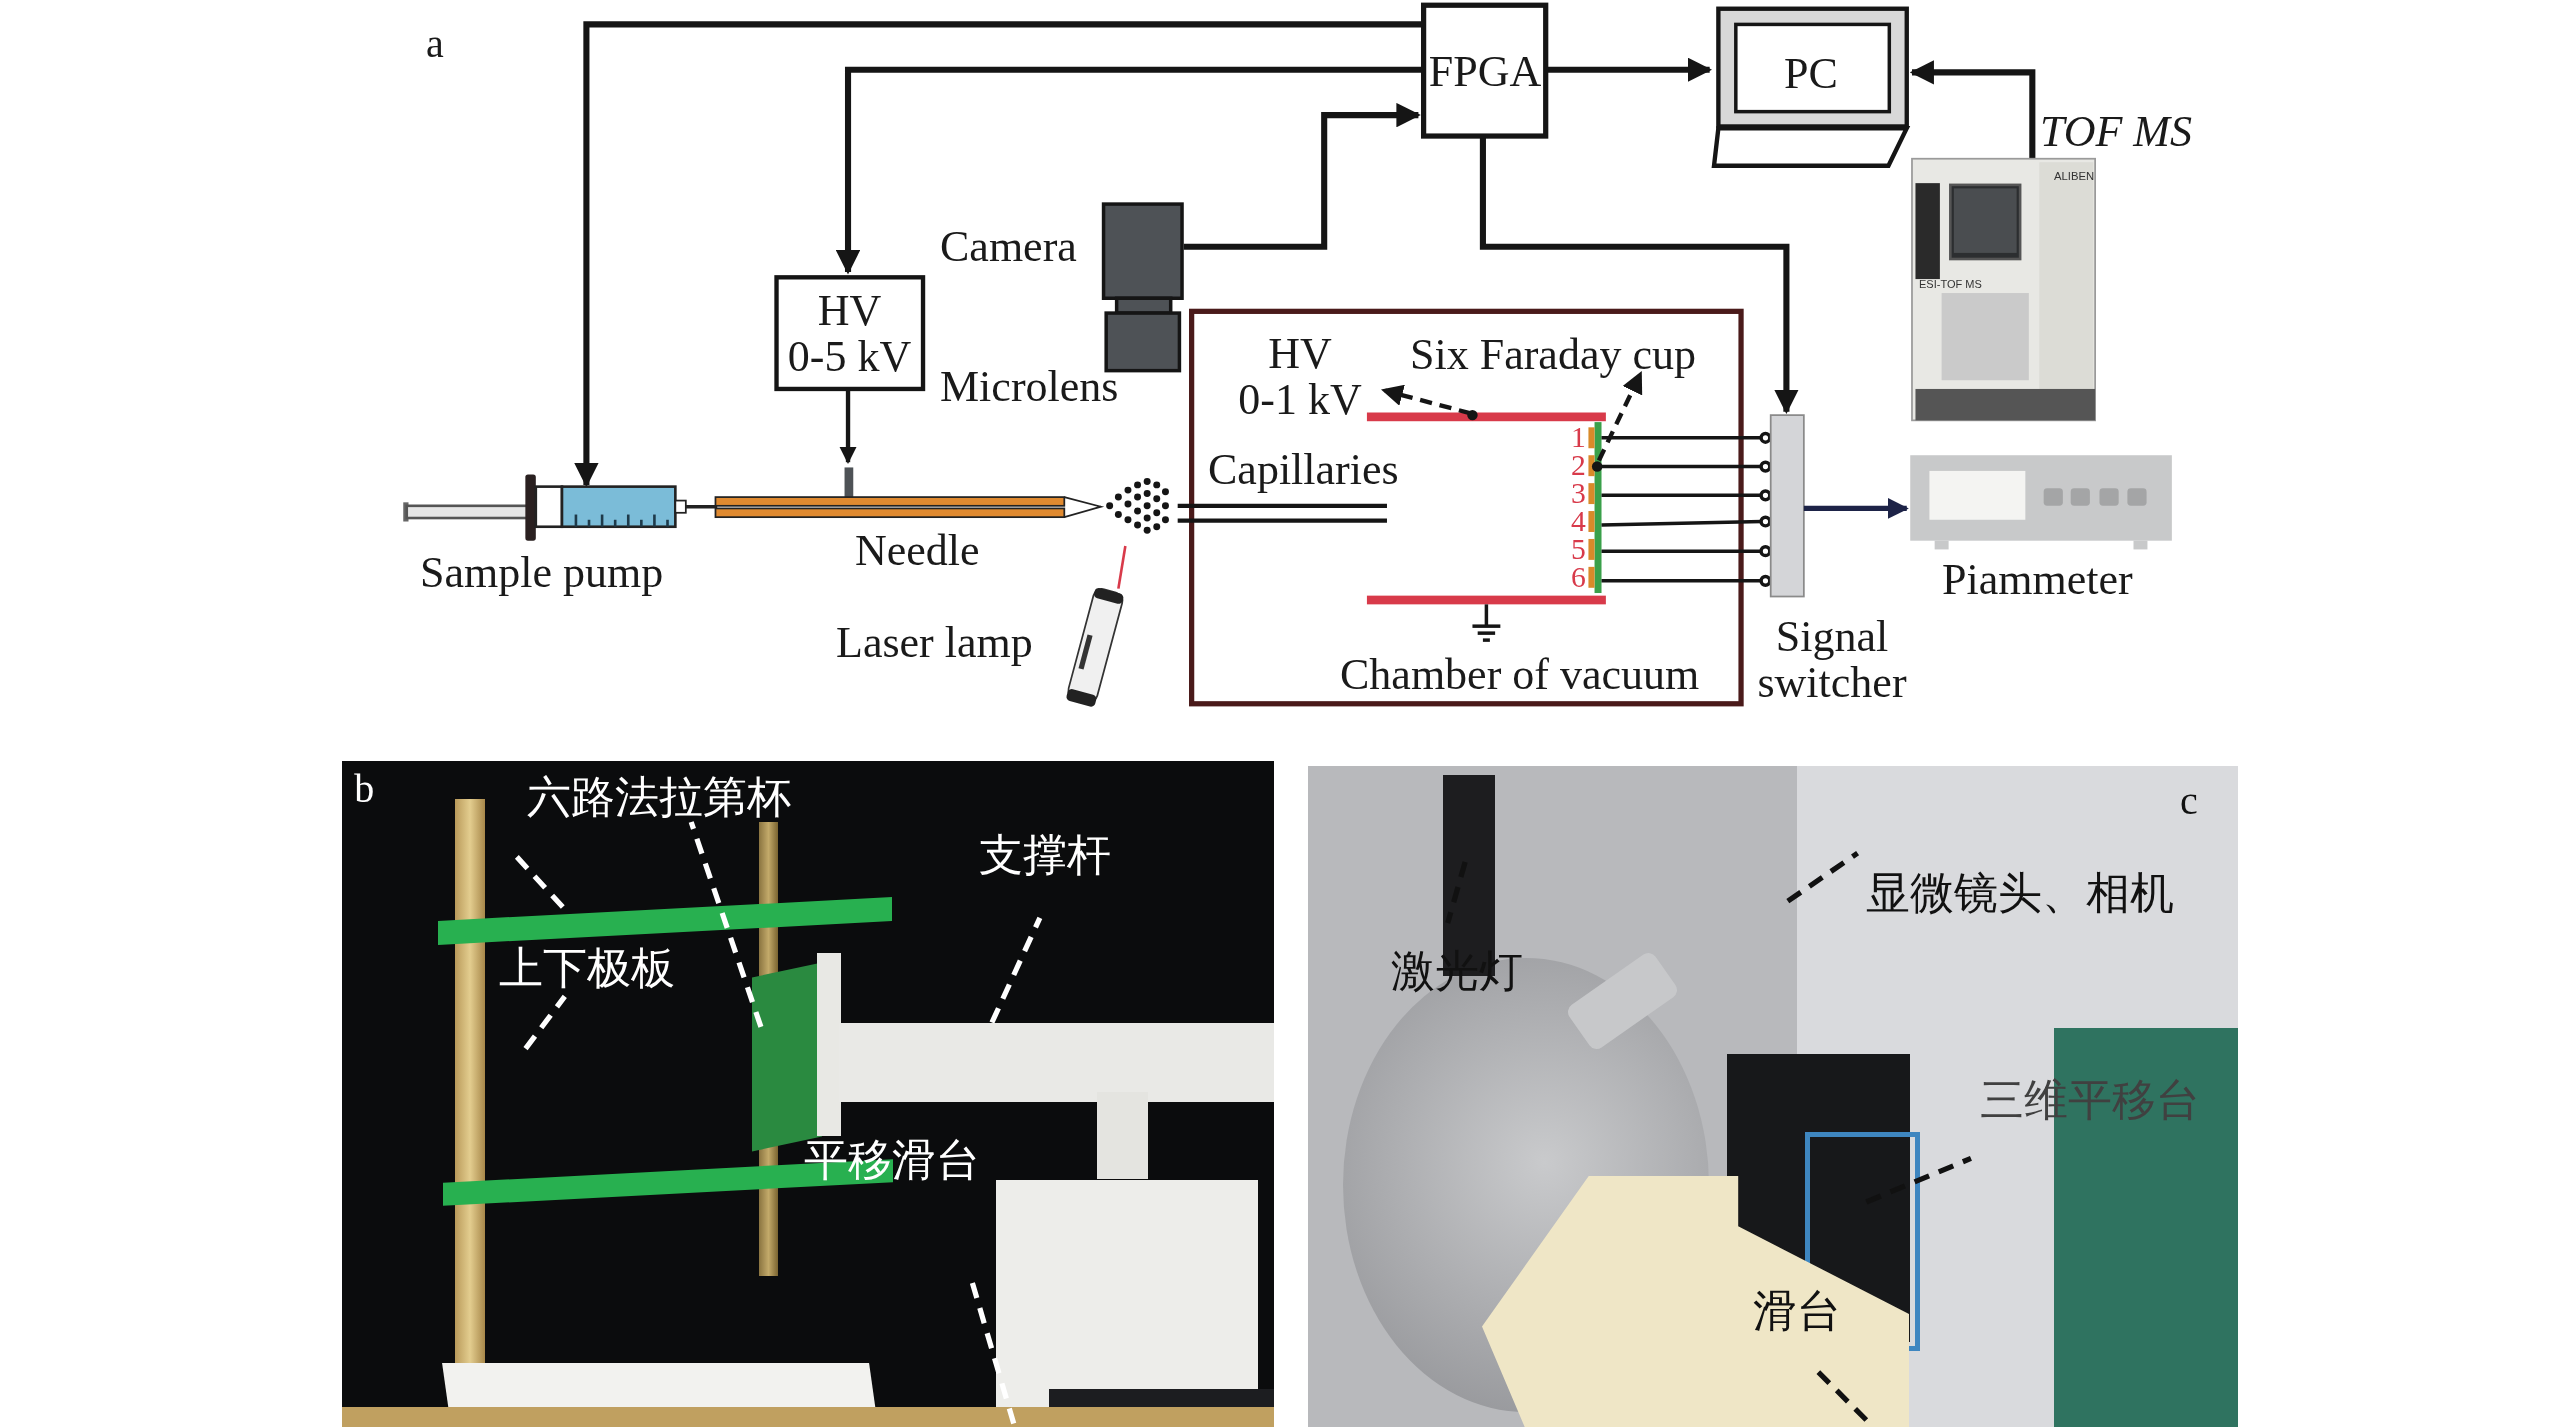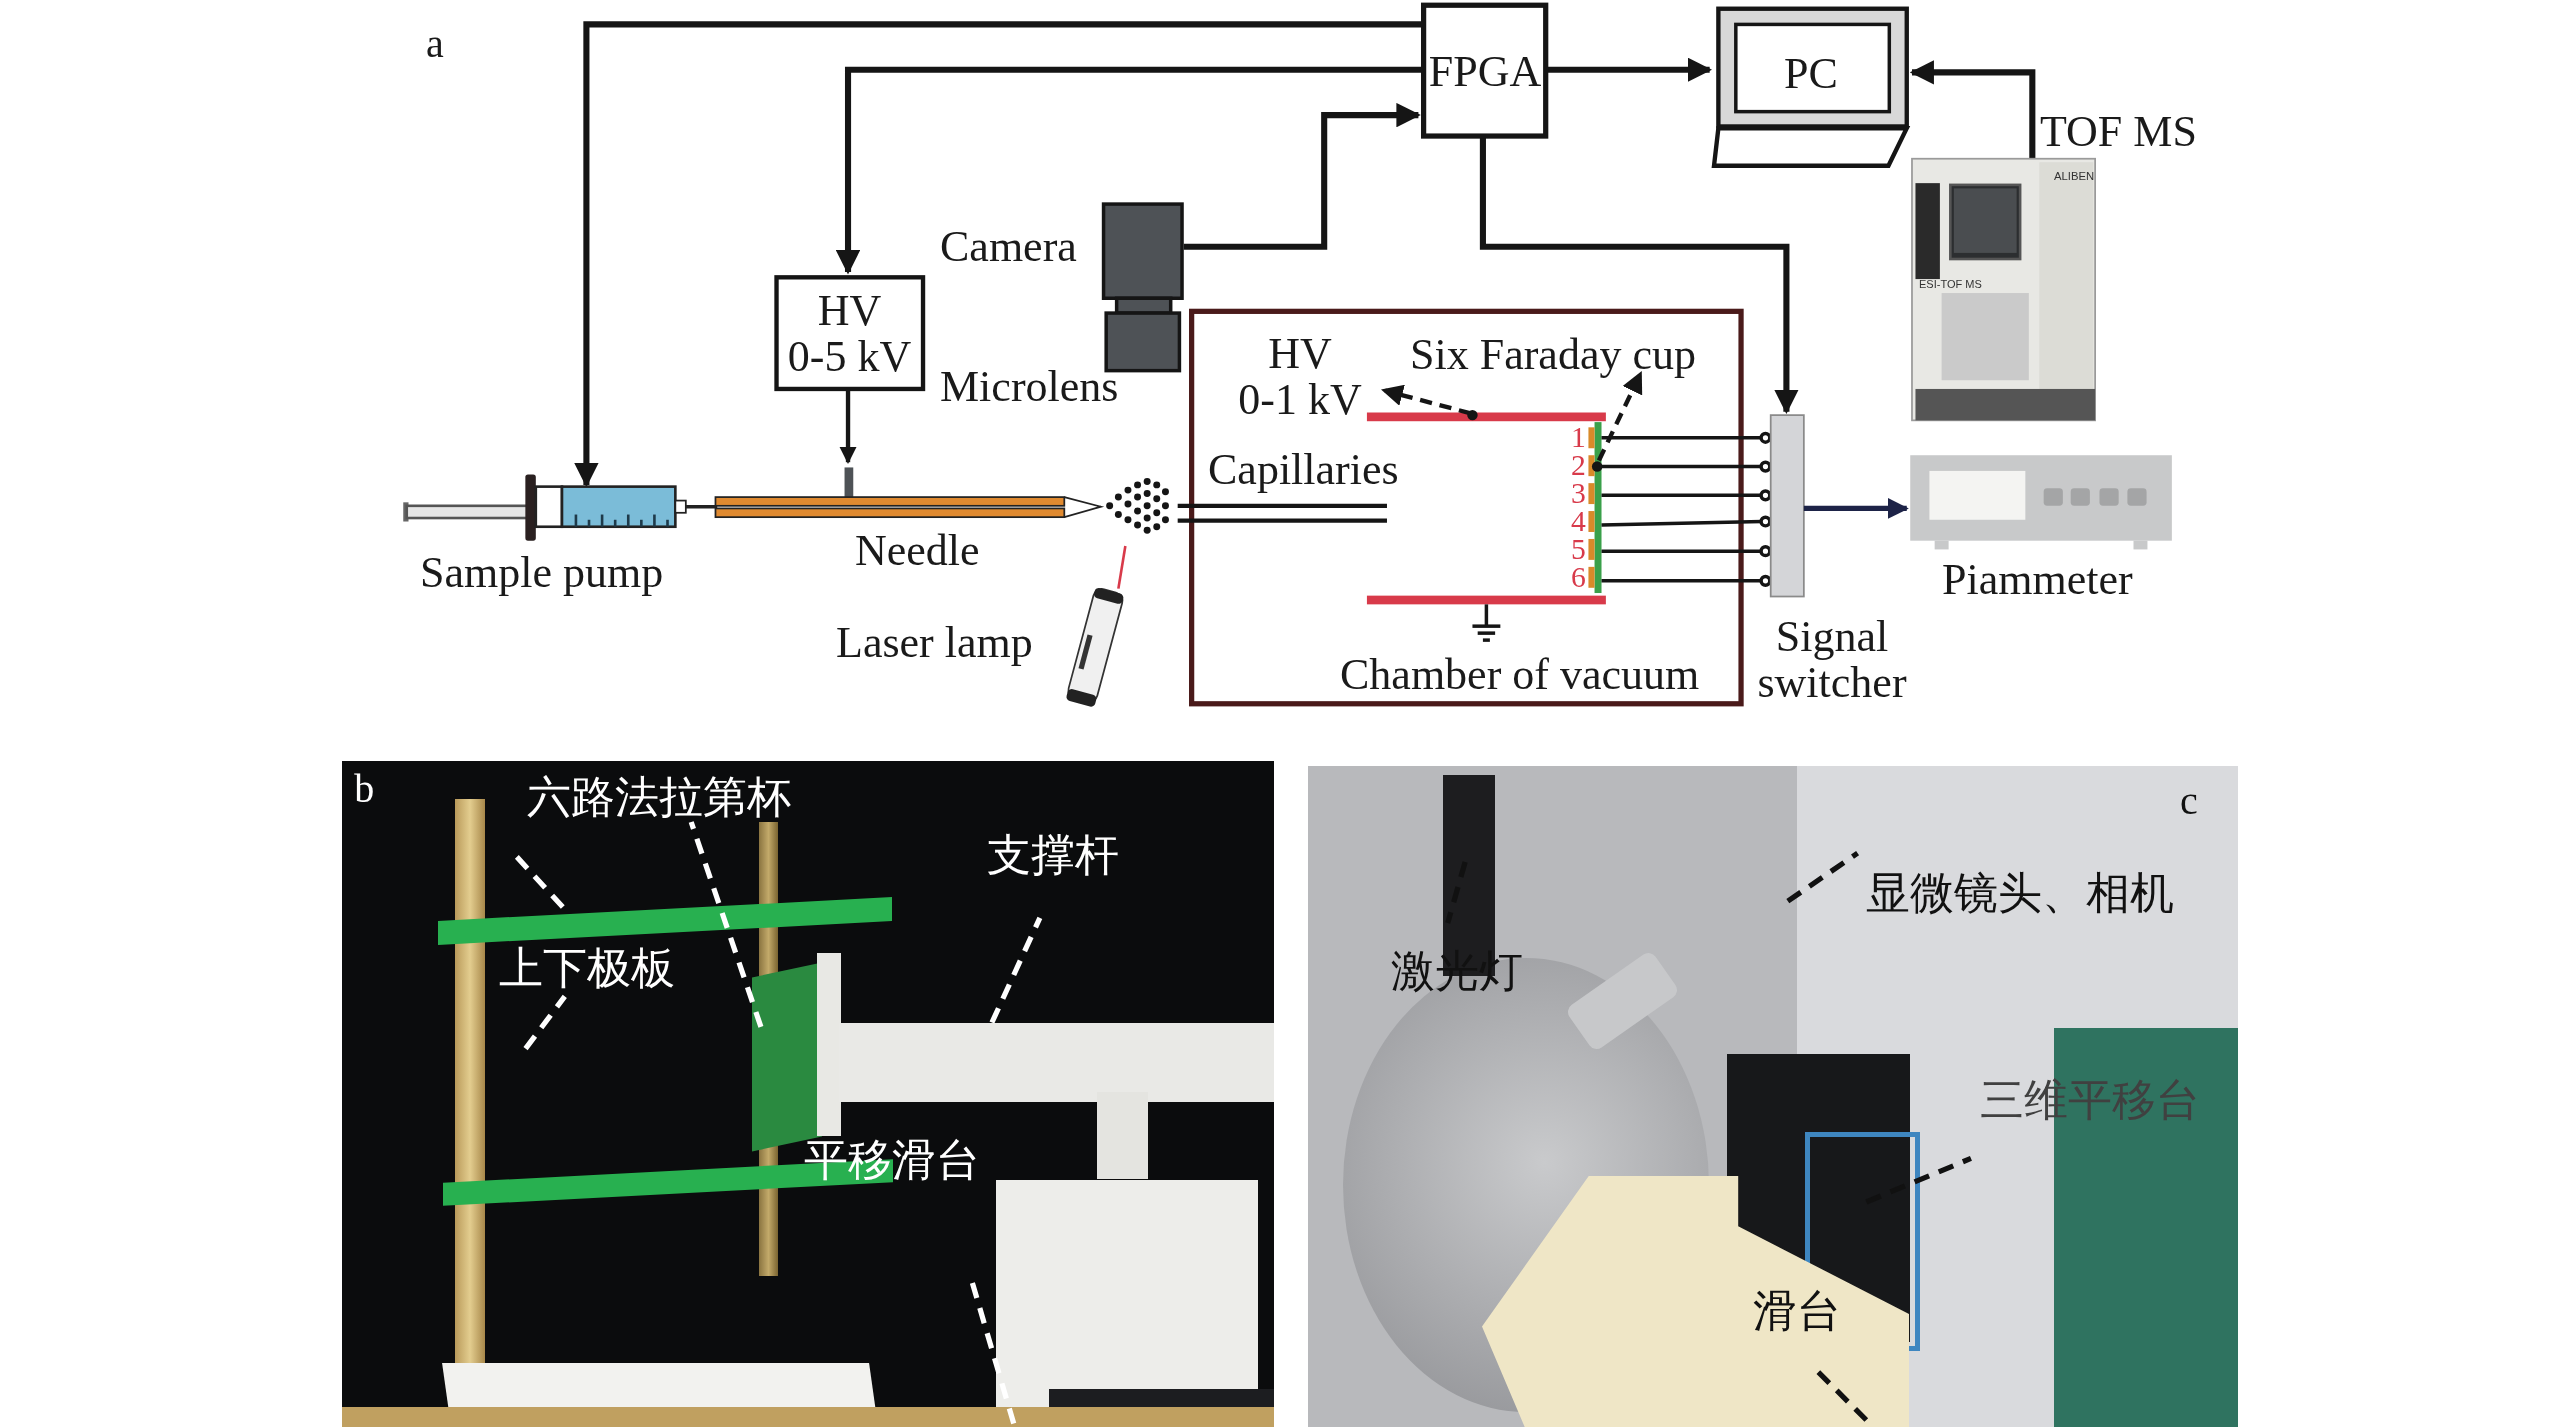--- a/index.html
+++ b/index.html
@@ -196,21 +196,21 @@
       <rect x="2407" y="560" width="22" height="20" rx="4" fill="#a4a5a6"></rect>
       <rect x="2439" y="560" width="22" height="20" rx="4" fill="#a4a5a6"></rect>
       <rect x="2218" y="620" width="16" height="10" fill="#c8c9ca"></rect>
       <rect x="2446" y="620" width="16" height="10" fill="#c8c9ca"></rect>
     </g>
   </svg>
 
   <div class="lbl" style="left:426px;top:24.4px;font-size:40px;">a</div>
   <div class="box-text" style="left:1424px;top:49px;width:122px;">FPGA</div>
   <div class="box-text" style="left:1736px;top:51px;width:150px;">PC</div>
-  <div class="lbl" style="left:2040px;top:110px;">TOF MS</div>
+  <div class="lbl" style="left:2040px;top:110px;font-style:italic;">TOF MS</div>
   <div class="lbl" style="left:2046px;top:171px;font-size:11.3px;color:#333;font-family:'Liberation Sans',sans-serif;margin-left:8px;">ALIBEN</div>
   <div class="lbl" style="left:1919px;top:279px;font-size:11px;color:#333;font-family:Liberation Sans, sans-serif;">ESI-TOF MS</div>
   <div class="lbl" style="left:940px;top:225px;">Camera</div>
   <div class="lbl" style="left:940px;top:365px;">Microlens</div>
   <div class="box-text" style="left:776px;top:288px;width:147px;">
     <div>HV</div>
     <div>0-5 kV</div>
   </div>
   <div class="lbl" style="left:420px;top:551px;">Sample pump</div>
   <div class="lbl" style="left:855px;top:529px;">Needle</div>
@@ -245,21 +245,21 @@
 
   <div class="abs" style="left:654px;top:419px;width:262px;height:236px;background:#ededea;"></div>
   <div class="abs" style="left:707px;top:628px;width:227px;height:38px;background:#1c1d20;"></div>
 
   <div class="abs" style="left:105px;top:602px;width:427px;height:70px;background:#f2f2ef;transform:skewX(8deg);"></div>
 
   <div class="abs" style="left:0;top:646px;width:932px;height:21px;background:#c0a060;"></div>
 
   <div class="panel-letter" style="left:12.2px;top:3.5px;color:#fff;">b</div>
   <div class="cn" style="left:185px;top:14px;color:#fff;">六路法拉第杯</div>
-  <div class="cn" style="left:637px;top:72px;color:#fff;margin-left:8px;">支撑杆</div>
+  <div class="cn" style="left:637px;top:72px;color:#fff;">支撑杆</div>
   <div class="cn" style="left:157px;top:185px;color:#fff;">上下极板</div>
   <div class="cn" style="left:462px;top:377px;color:#fff;">平移滑台</div>
   <svg class="abs" style="left:0;top:0;" width="932" height="666" viewBox="0 0 1068 764">
     <g stroke="#fff" stroke-width="6" stroke-dasharray="18,12" fill="none">
       <line x1="480" y1="305" x2="400" y2="70"></line>
       <line x1="200" y1="110" x2="255" y2="170"></line>
       <line x1="210" y1="330" x2="255" y2="270"></line>
       <line x1="745" y1="300" x2="800" y2="180"></line>
       <line x1="770" y1="760" x2="720" y2="590"></line>
     </g>

